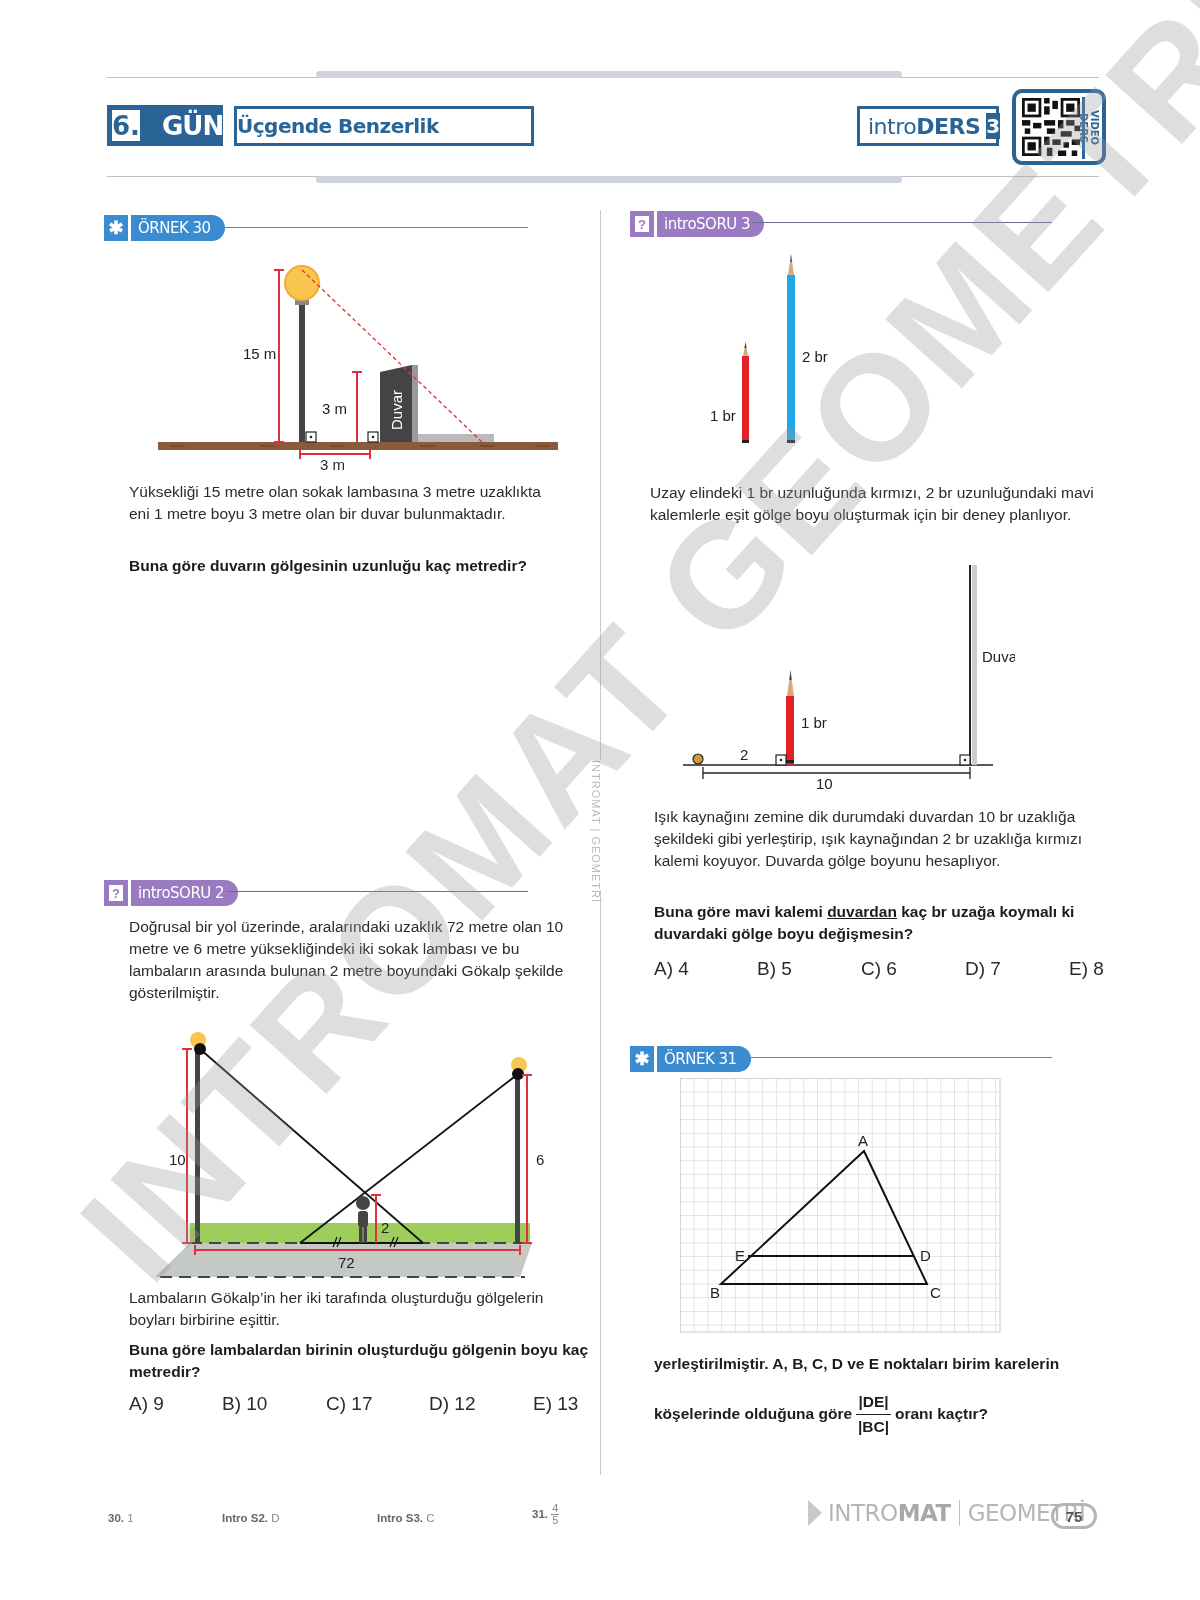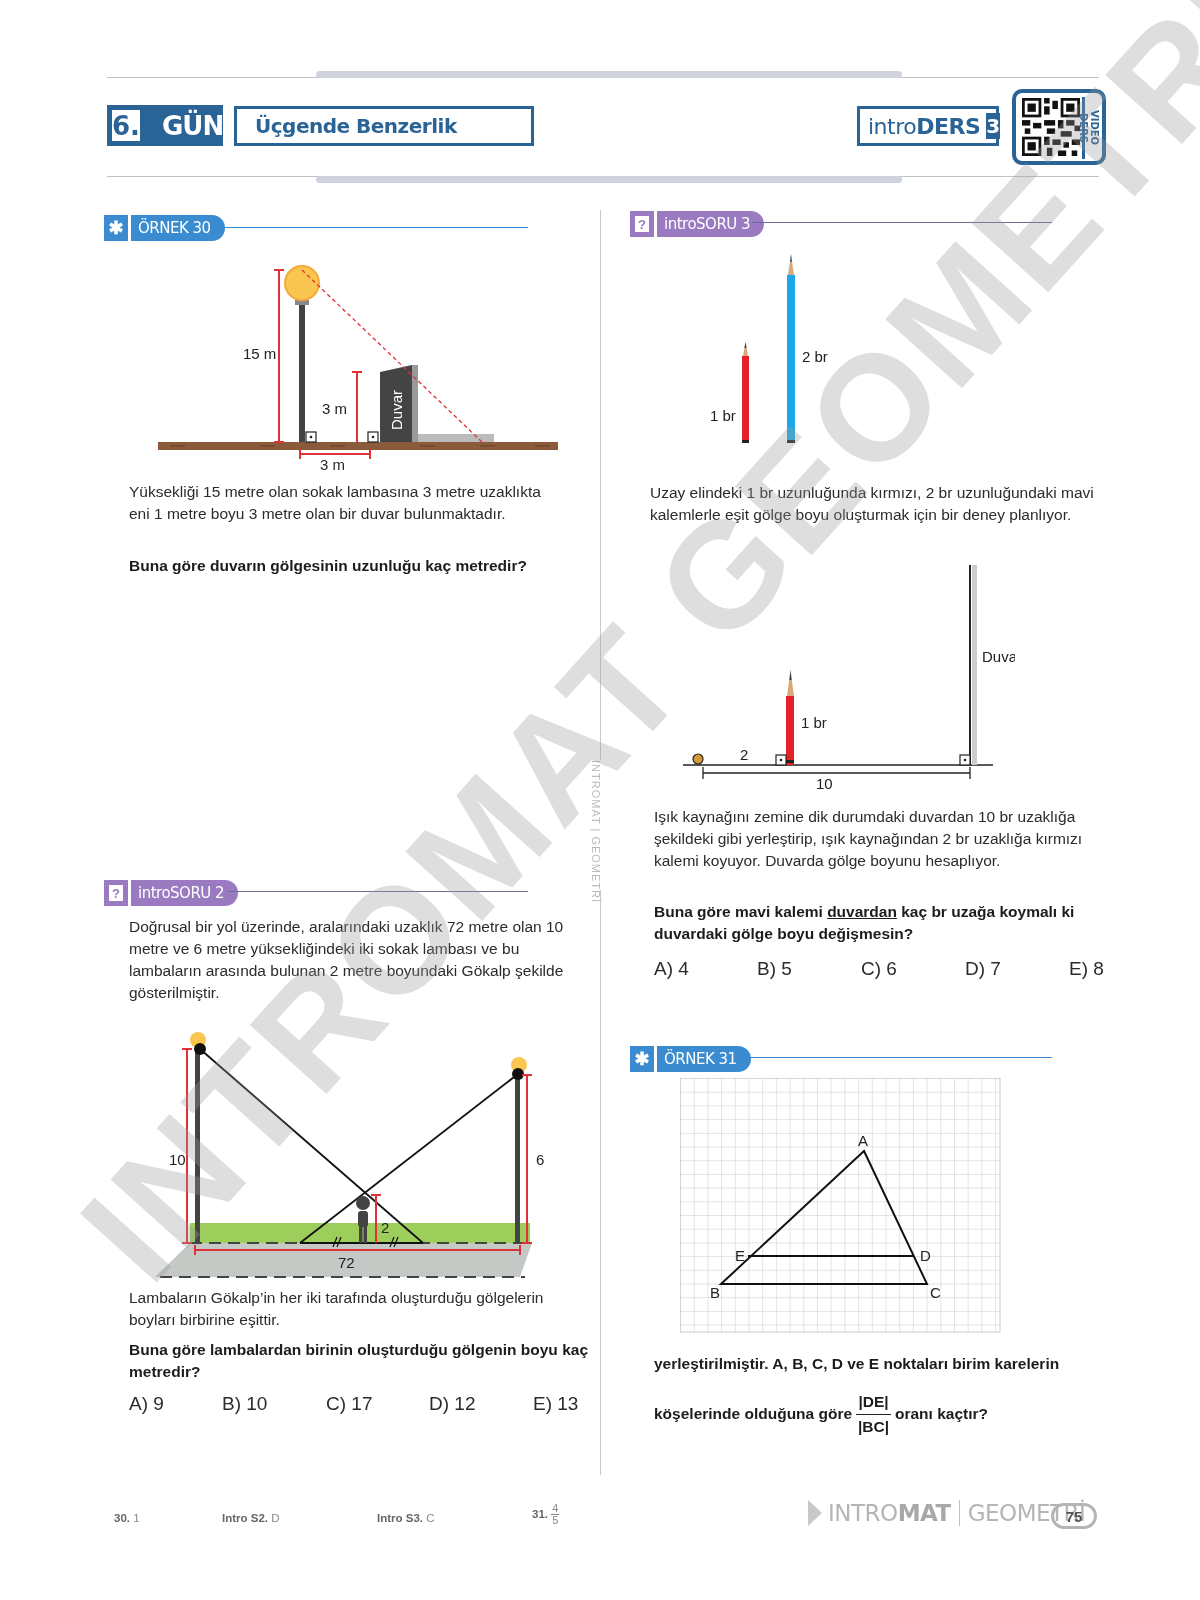--- a/index.html
+++ b/index.html
@@ -4,21 +4,21 @@
 <style>
   * { box-sizing: border-box; margin: 0; padding: 0; }
   body { width: 1200px; height: 1600px; background: #ffffff; font-family: "Liberation Sans", sans-serif; color: #222; position: relative; overflow: hidden; }
   .abs { position: absolute; }
   
   .hline { position: absolute; left: 107px; width: 992px; height: 1px; background: #bfc2c8; }
   .hband { position: absolute; left: 316px; width: 586px; height: 7px; background: #cfd3de; border-radius: 4px; }
   .day-box { position: absolute; left: 107px; top: 105px; width: 116px; height: 41px; background: #2a6496; display: flex; align-items: center; }
   .day-num { background: #fff; color: #2a6496; font-weight: bold; font-size: 26px; width: 36px; height: 31px; margin-left: 5px; display: flex; align-items: center; justify-content: center; font-family: "DejaVu Sans", sans-serif; }
   .day-word { color: #fff; font-weight: bold; font-size: 26px; margin-left: 22px; font-family: "DejaVu Sans", sans-serif; letter-spacing: -1px; }
-  .topic-box { position: absolute; left: 234px; top: 106px; width: 300px; height: 40px; border: 3px solid #2a6496; color: #2a6496; font-weight: bold; font-size: 20px; padding-left: 18px; display: flex; align-items: center; font-family: "DejaVu Sans", sans-serif; letter-spacing: -0.5px; }
+  .topic-box { position: absolute; left: 234px; top: 106px; width: 300px; height: 40px; border: 3px solid #2a6496; color: #2a6496; font-weight: bold; font-size: 20px; display: flex; align-items: center; font-family: "DejaVu Sans", sans-serif; letter-spacing: -0.5px; }
   .ders-box { position: absolute; left: 857px; top: 106px; width: 142px; height: 40px; border: 3px solid #2a6496; color: #2a6496; font-size: 22px; display: flex; align-items: center; padding-left: 8px; font-family: "DejaVu Sans", sans-serif; letter-spacing: -0.5px; }
   .ders-box b { font-weight: bold; }
   .ders-num { background: #2a6496; color: #fff; font-weight: bold; width: 24px; height: 26px; margin-left: 6px; display: flex; align-items: center; justify-content: center; font-size: 20px; }
   .qr-wrap { position: absolute; left: 1012px; top: 89px; width: 94px; height: 76px; border: 4px solid #2a6496; border-radius: 10px; background: #fff; }
   .qr { position: absolute; left: 5px; top: 5px; width: 60px; height: 58px; }
   .qr-label { position: absolute; right: 2px; top: 4px; width: 18px; height: 62px; border-left: 3px solid #2a6496; writing-mode: vertical-rl; font-size: 10px; font-weight: bold; color: #2a6496; text-align: center; font-family: "DejaVu Sans", sans-serif; }
   
   .tag { position: absolute; height: 26px; display: flex; align-items: center; }
   .tag-icon { width: 24px; height: 26px; color: #fff; font-weight: bold; display: flex; align-items: center; justify-content: center; font-size: 18px; }
   .tag-label { height: 26px; margin-left: 3px; padding: 0 14px 0 7px; border-radius: 0 13px 13px 0; color: #fff; font-size: 15px; display: flex; align-items: center; font-family: "DejaVu Sans", sans-serif; letter-spacing: -0.5px; }
@@ -323,21 +323,21 @@
   <div style="margin-top:12px">
     <span>köşelerinde olduğuna göre</span>
     <span class="frac-big">
       <span class="num">|DE|</span>
       <span class="den">|BC|</span>
     </span>
     <span>oranı kaçtır?</span>
   </div>
 </div>
 
-<div class="footer-ans" style="left:114px"><b>30.</b> <span>1</span></div>
+<div class="footer-ans" style="left:108px"><b>30.</b> <span>1</span></div>
 <div class="footer-ans" style="left:222px"><b>Intro S2.</b> <span>D</span></div>
 <div class="footer-ans" style="left:377px"><b>Intro S3.</b> <span>C</span></div>
 <div class="footer-ans" style="left:532px;top:1503px"><b>31.</b>
   <span class="frac">
       <span class="num">4</span>
       <span>5</span>
     </span>
 </div>
 
 <div class="brand">

